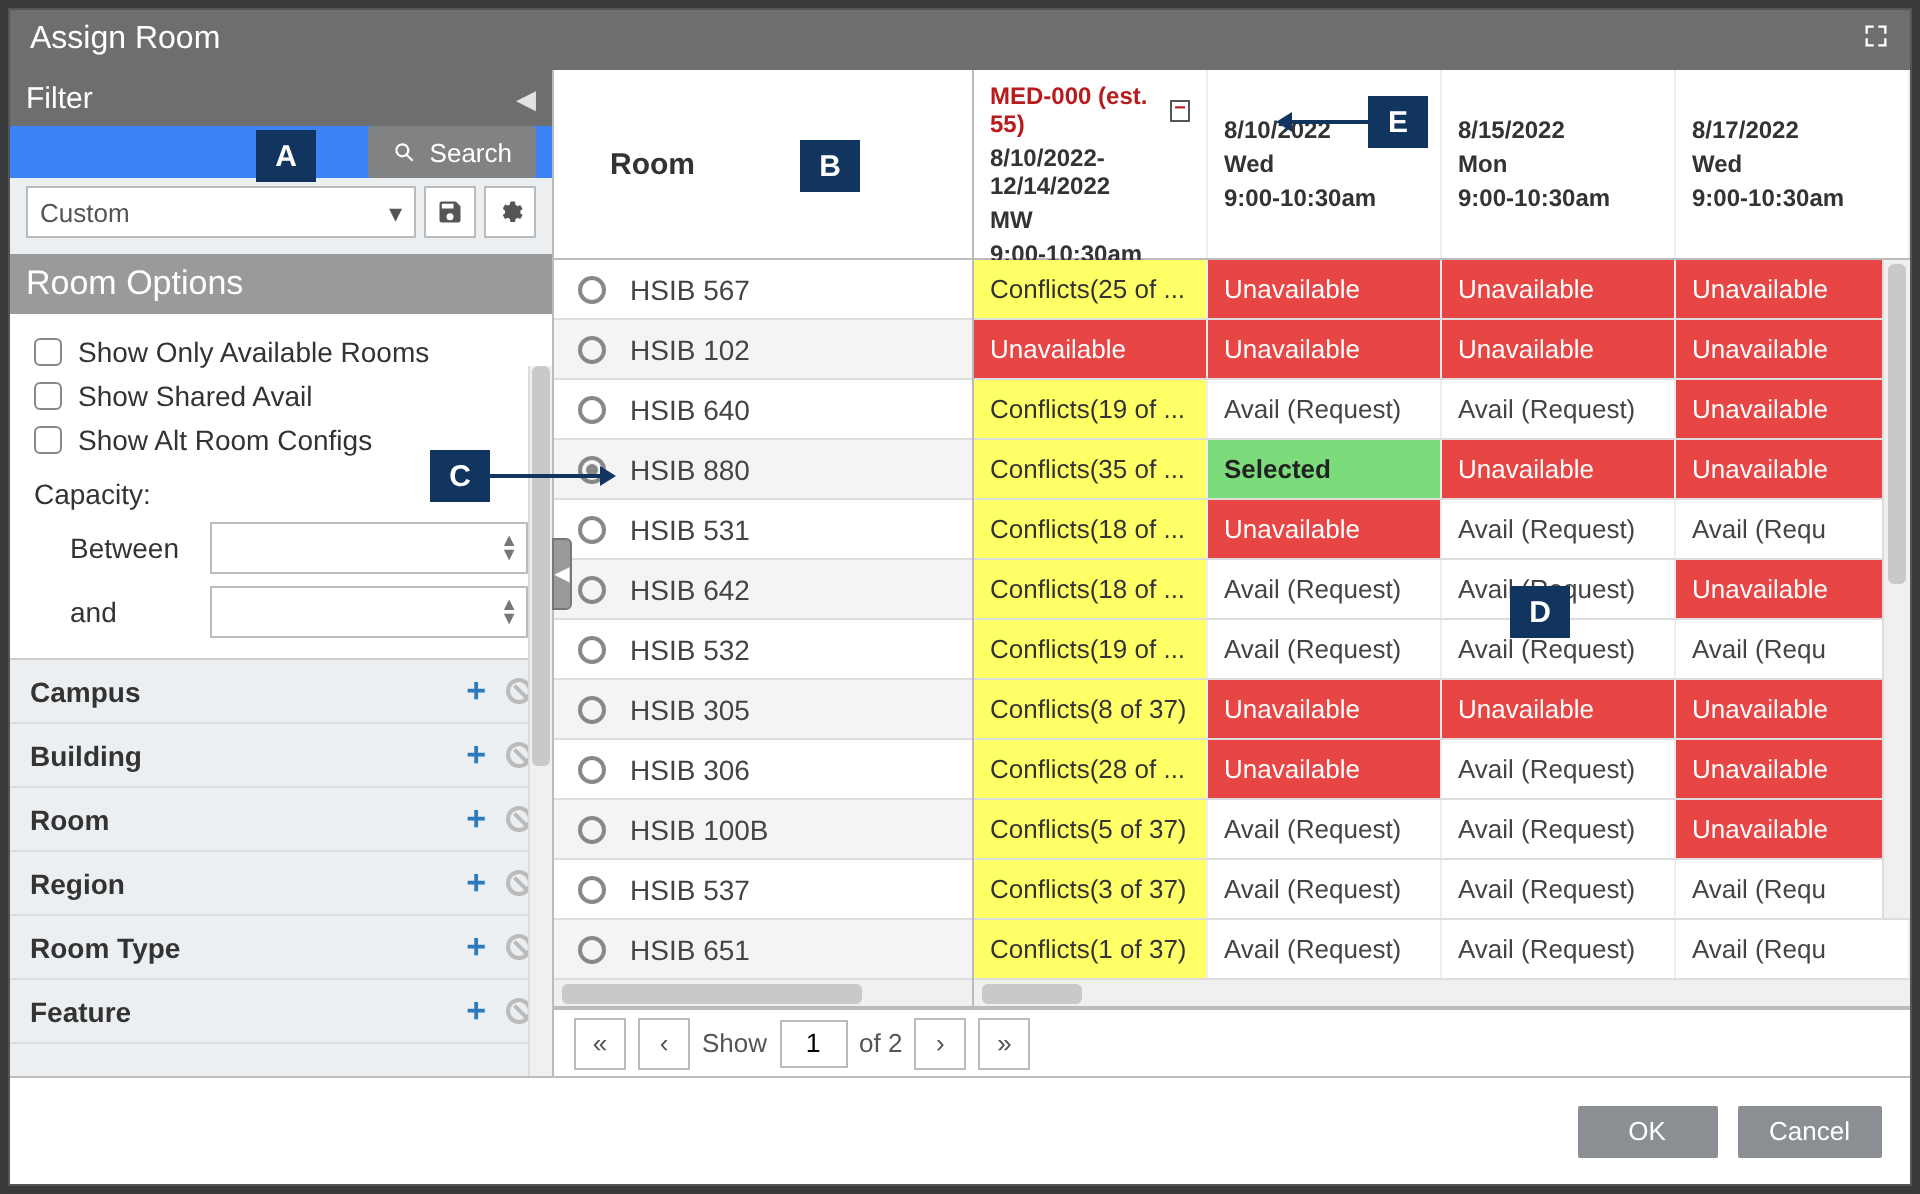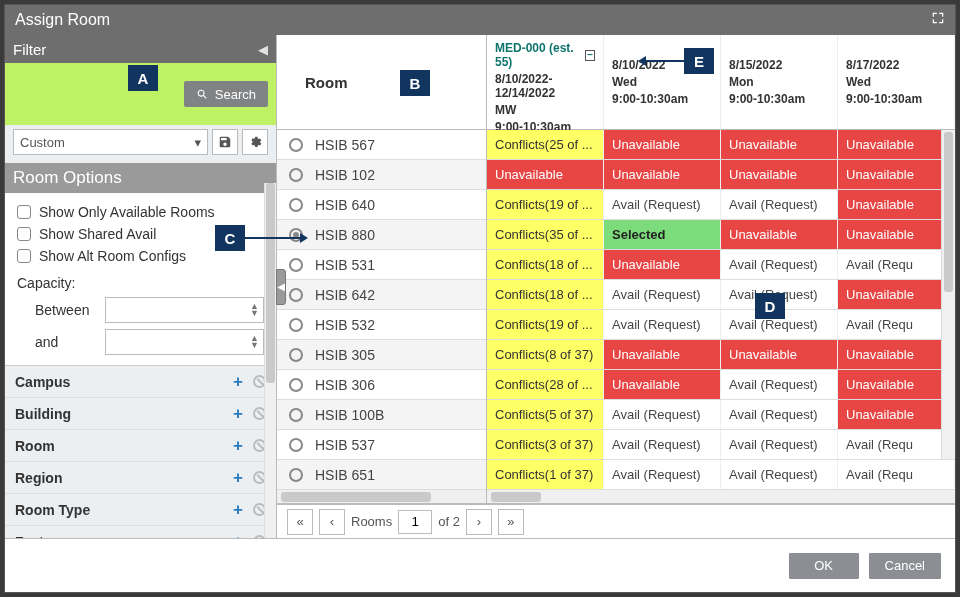--- a/index.html
+++ b/index.html
@@ -51,22 +51,22 @@
     color: #fff;
     height: 28px;
     display: flex;
     align-items: center;
     justify-content: space-between;
     padding: 0 8px;
     font-size: 15px;
   }
   .filter-header .collapse { font-size: 13px; opacity: .8; }
   .search-row {
-    background: #bef264;
-    padding: 18px 8px;
+    background: #3b82f6;
+    padding: 0 8px;
     text-align: right;
   }
   .search-btn {
     display: inline-flex;
     align-items: center;
     gap: 6px;
     background: #808284;
     color: #fff;
     border: none;
     height: 26px;
@@ -197,21 +197,21 @@
   .date-hdr {
     width:117px; min-width:117px;
     padding:6px 8px;
     font-size:12px;
     color:#333;
     display:flex; flex-direction:column; gap:3px;
     border-right:1px solid #eee;
     font-weight:600;
   }
   .date-hdr.first { font-weight:700; }
-  .date-hdr.first .course { color:#0f766e; font-weight:700; display:flex; align-items:center; gap:4px;}
+  .date-hdr.first .course { color:#b91c1c; font-weight:700; display:flex; align-items:center; gap:4px;}
   .toggle-minus{
     width:11px;height:11px;border:1px solid #555;display:inline-flex;align-items:center;justify-content:center;font-size:10px;line-height:1;
   }
   .rows { flex:1; overflow:hidden; }
   .row {
     height:30px; display:flex; align-items:center;
     border-bottom:1px solid #ddd;
   }
   .col-room .row { padding-left:8px; gap:12px; font-size:14px; color:#444;}
   .col-room .row:nth-child(even){ background:#f4f4f4;}
@@ -591,21 +591,21 @@
               <div class="thumb" style="width:50px"></div>
             </div>
           <div class="vscroll">
               <div class="thumb"></div>
             </div>
         </div>
       </div>
       <div class="pager">
         <div class="pg-btn">«</div>
         <div class="pg-btn">‹</div>
-        <span>Rooms</span>
+        <span>Show</span>
         <input class="pg-input" value="1" style="">
         <span>of 2</span>
         <div class="pg-btn">›</div>
         <div class="pg-btn">»</div>
       </div>
       <div class="drag-handle">◀</div>
     </div>
   </div>
 
   <div class="footer">

